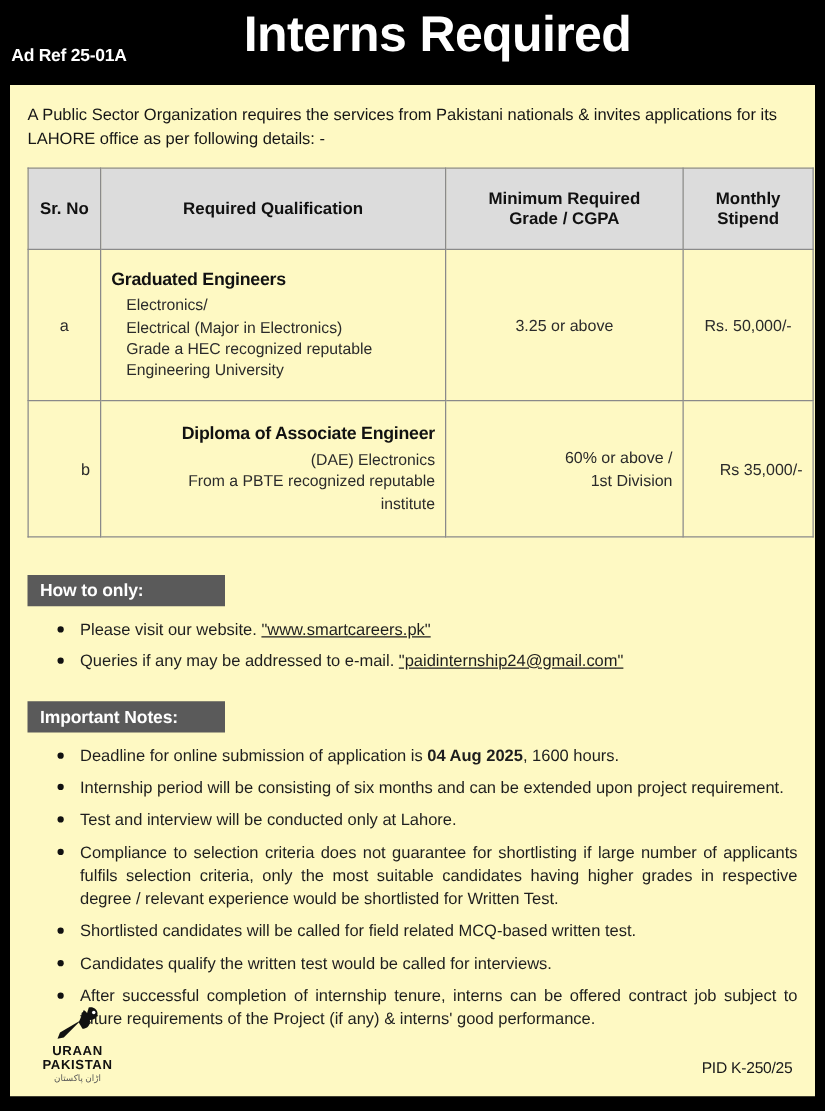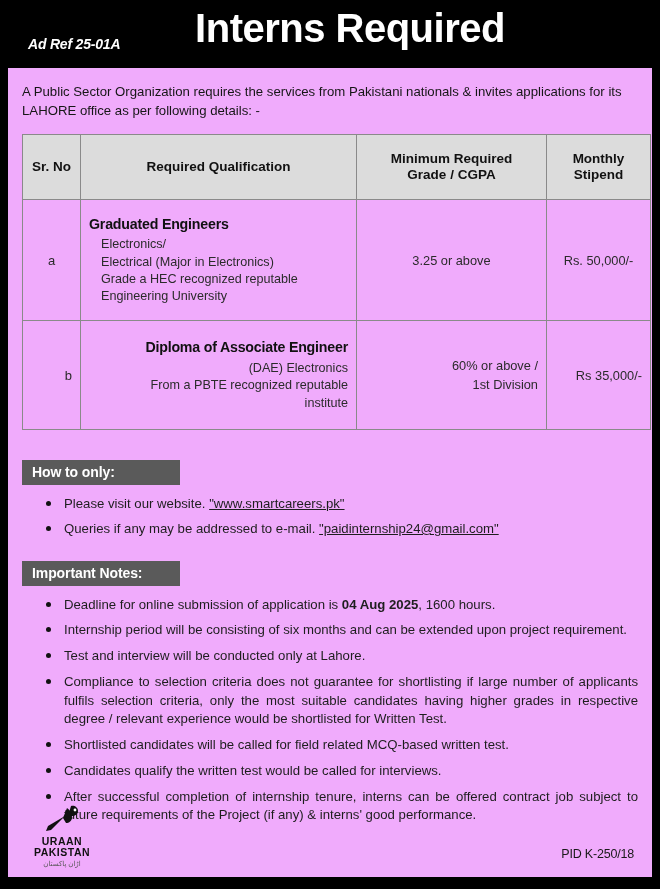--- a/index.html
+++ b/index.html
@@ -22,28 +22,27 @@
   
   .header-band {
     position: relative;
     height: 68px;
     background: #000;
     display: flex;
     align-items: flex-end;
   }
   .ad-ref {
     position: absolute;
-    left: 28px;
+    left: 9px;
     bottom: 16px;
     color: #ffffff;
     font-weight: bold;
     font-size: 14px;
     letter-spacing: -0.2px;
     white-space: nowrap;
-    font-style: italic;
   }
   .ad-title {
     position: absolute;
     left: 0;
     right: 0;
     top: 6px;
     text-align: center;
     color: #ffffff;
     font-weight: bold;
     font-size: 40px;
@@ -51,21 +50,21 @@
     padding-left: 40px;
   }
 
   
   .paper {
     position: absolute;
     left: 8px;
     right: 8px;
     top: 68px;
     bottom: 12px;
-    background: #f0abfc;
+    background: #fef9c3;
     box-sizing: border-box;
     padding: 12px 14px 16px 14px;
     color: #1a1a1a;
   }
 
   .intro {
     font-size: 13.2px;
     line-height: 1.45;
     margin: 2px 0 14px 0;
     color: #161616;
@@ -327,17 +326,17 @@
             <path d="M24 12 L10 26 L5 27 L7 22 Z" fill="#111"></path>
             <circle cx="34" cy="6" r="1.4" fill="#fff"></circle>
           </svg>
         </div>
         <div class="logo-name">
           <span>URAAN</span>
           <span>PAKISTAN</span>
         </div>
         <div class="logo-urdu">اڑان پاکستان</div>
       </div>
-      <div class="pid">PID K-250/18</div>
+      <div class="pid">PID K-250/25</div>
     </div>
 
   </div>
 </div>
 
 </body></html>

